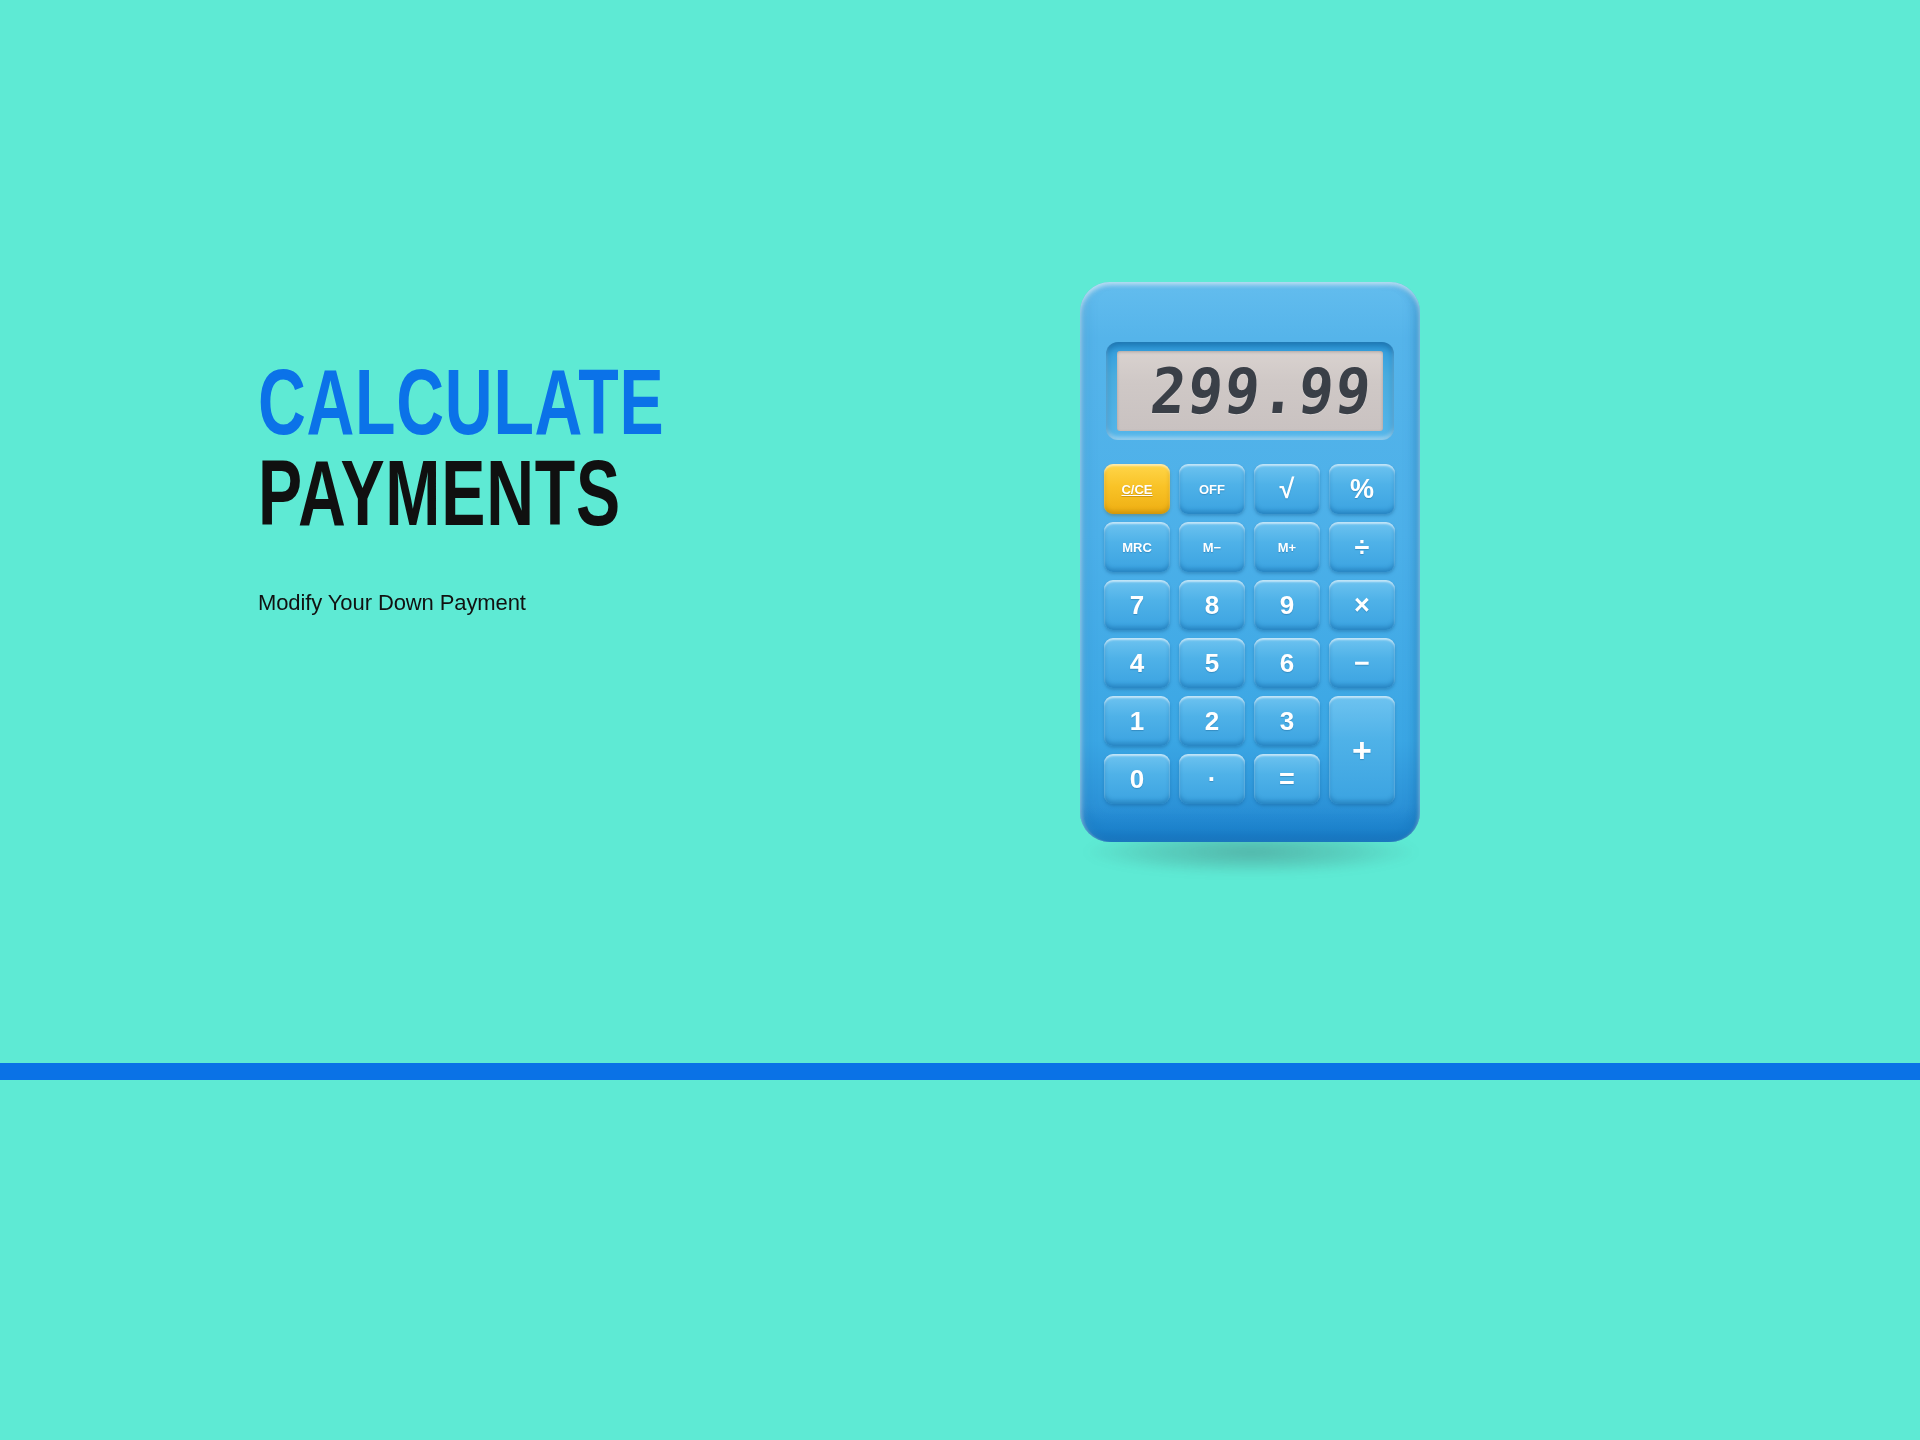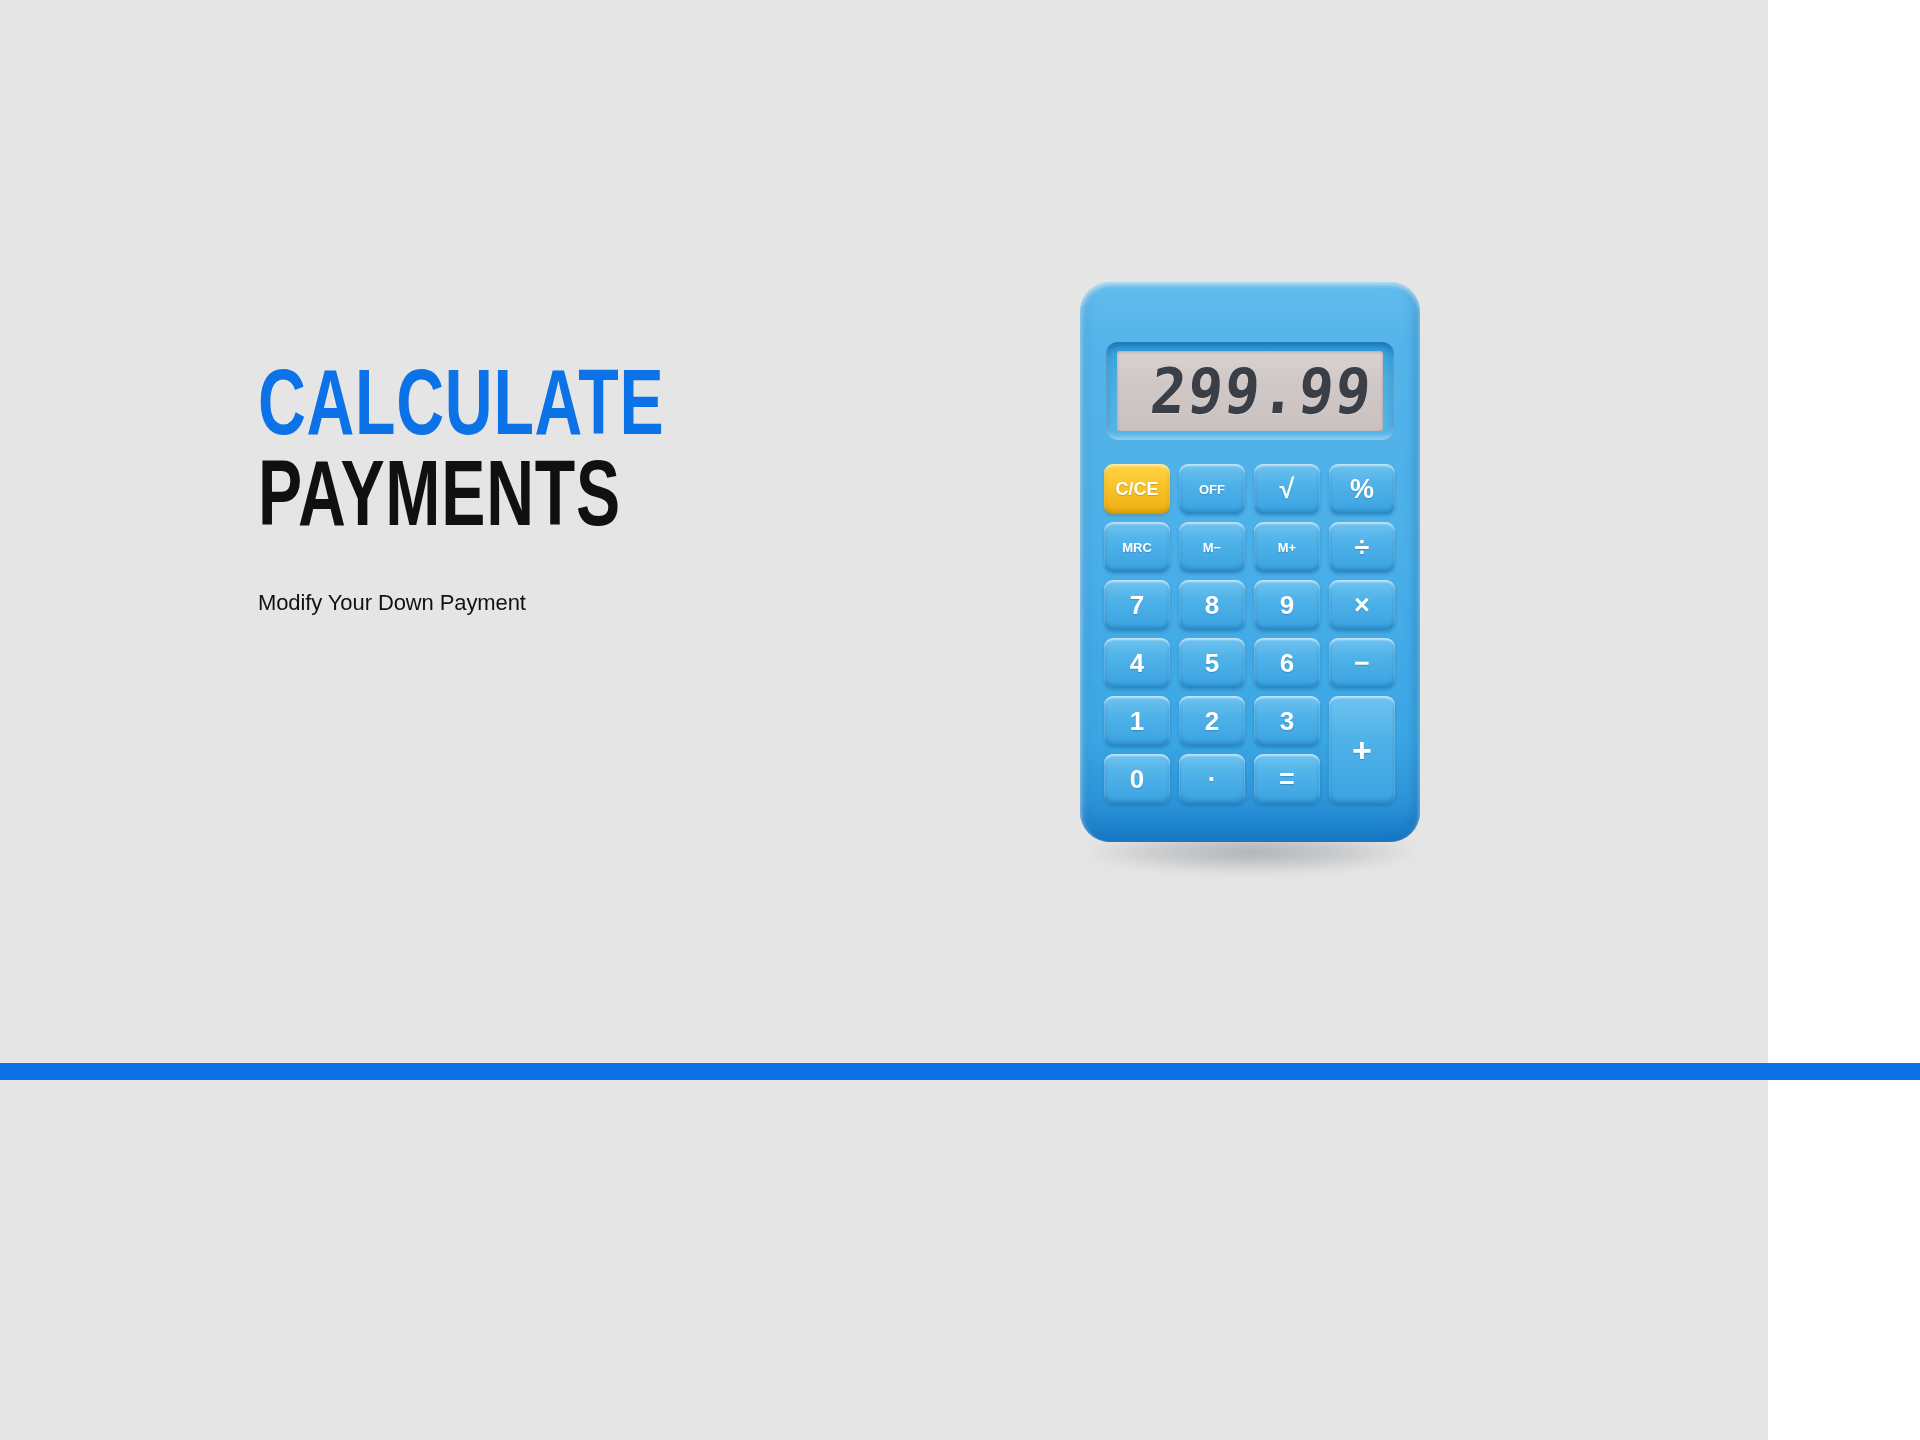--- a/index.html
+++ b/index.html
@@ -2,21 +2,21 @@
 <html><head>
 <meta charset="utf-8">
 <style>
   * { margin:0; padding:0; box-sizing:border-box; }
   html, body {
     width:1920px; height:1440px;
     background:#ffffff;
     font-family:"Liberation Sans", sans-serif;
     overflow:hidden;
   }
-  .page { position:relative; width:1768px; height:1440px; background:#e5e5e5; }
+  .page { position:relative; width:1920px; height:1440px; background:#5eead4; }
 
   
   .hero { position:absolute; left:0; top:0; width:1920px; height:1063px; }
 
   .copy { position:absolute; left:258px; top:360px; width:640px; }
 
   .headline { font-weight:700; letter-spacing:-0.5px; }
   .headline .line {
     display:block;
     font-size:92px;
@@ -126,26 +126,27 @@
       0 2px 3px rgba(20,90,140,0.35);
     text-shadow:0 1px 1px rgba(20,85,135,0.35);
     user-select:none;
   }
   .key.num { font-size:26px; }
   .key.sm  { font-size:13px; }
   .key.op  { font-size:27px; }
   .key.clear {
     background:linear-gradient(180deg, #ffd64a 0%, #f9c327 45%, #eeae12 100%);
     color:#ffffff;
-    font-size:18px;
+    font-size:13px;
     box-shadow:
       inset 0 2px 2px rgba(255,255,255,0.55),
       inset 0 -3px 4px rgba(170,120,0,0.45),
       0 2px 3px rgba(120,90,10,0.30);
     text-shadow:0 1px 1px rgba(160,110,0,0.45);
+    text-decoration:underline;
   }
   .key.plus { grid-row:span 2; font-size:34px; }
   .key.dot  { font-size:26px; }
 
   
   .divider {
     position:absolute; left:0; top:1063px;
     width:1920px; height:17px;
     background:#0a72e6;
   }

